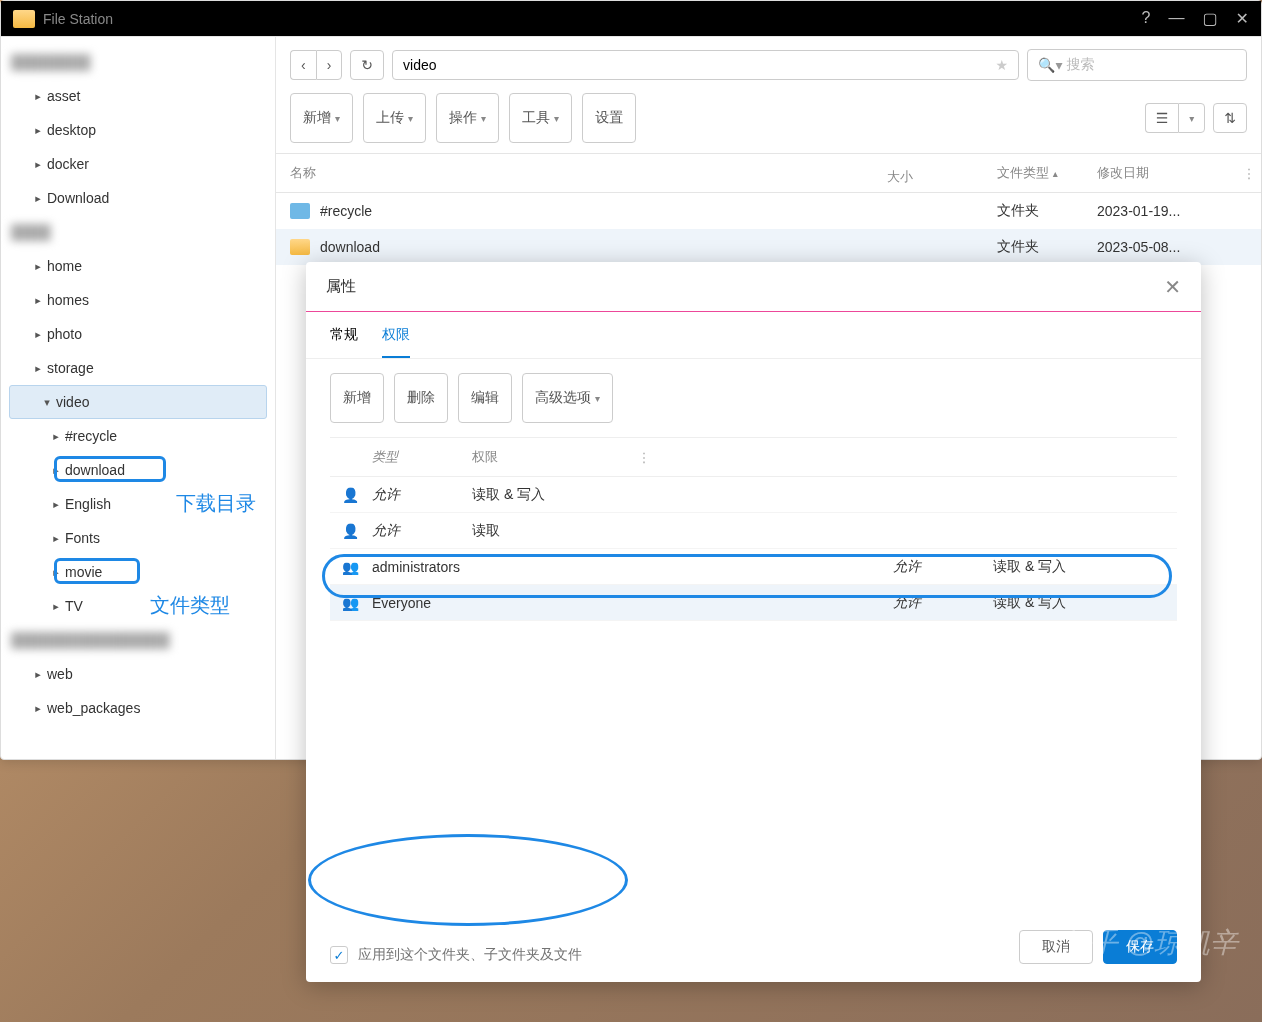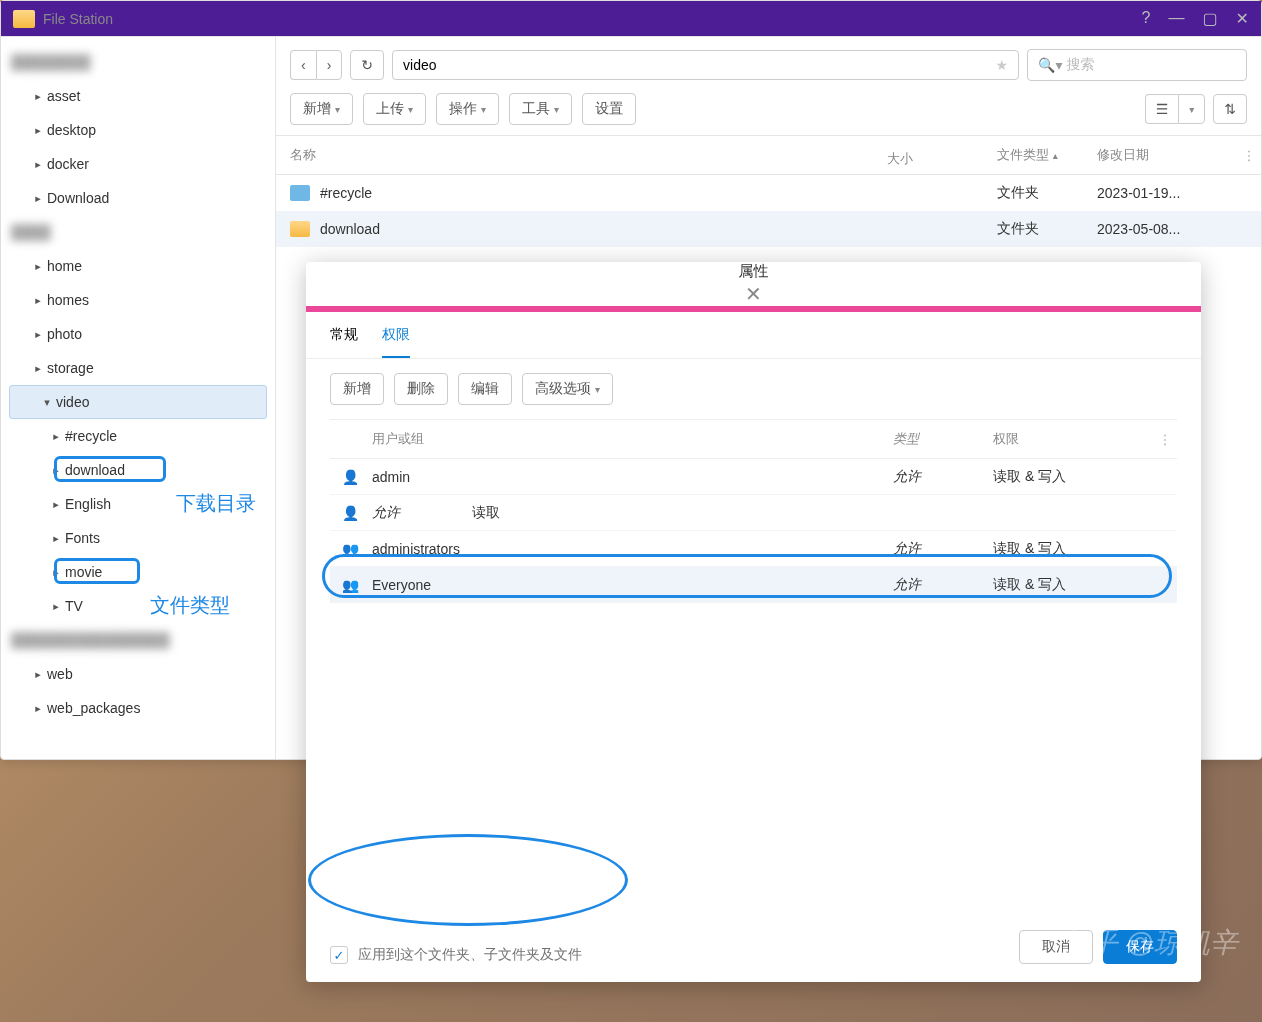--- a/index.html
+++ b/index.html
@@ -1,33 +1,33 @@
 <!DOCTYPE html>
 <html><head>
 <meta charset="utf-8">
 <style>
 * { margin: 0; padding: 0; box-sizing: border-box; font-family: "Helvetica Neue", Arial, "Microsoft YaHei", sans-serif; }
 body { width: 1262px; height: 1022px; background: linear-gradient(135deg, #d4a574 0%, #9c7a5c 50%, #8a6d5a 100%); overflow: hidden; position: relative; }
 .window { position: absolute; top: 0; left: 0; right: 0; height: 760px; background: #fff; border: 1px solid #ddd; border-radius: 4px; box-shadow: 0 2px 12px rgba(0,0,0,0.15); }
-.titlebar { height: 36px; display: flex; align-items: center; padding: 0 12px; background: #4c1d95; border-bottom: 1px solid #e5e5e5; }
+.titlebar { height: 36px; display: flex; align-items: center; padding: 0 12px; background: #000000; border-bottom: 1px solid #e5e5e5; }
 .folder-icon { width: 22px; height: 18px; background: linear-gradient(#ffd789,#f5b942); border-radius: 2px; margin-right: 8px; }
 .window-title { color: #888; font-size: 14px; font-weight: 500; flex: 1; }
 .win-controls { display: flex; gap: 18px; color: #bbb; }
 .win-controls span { cursor: pointer; font-size: 16px; }
 .main { display: flex; height: calc(100% - 36px); }
 .sidebar { width: 275px; border-right: 1px solid #e5e5e5; overflow-y: auto; padding-top: 8px; }
 .tree-node { display: flex; align-items: center; height: 34px; padding-left: 10px; color: #333; font-size: 14px; cursor: pointer; }
 .tree-node.blur { filter: blur(4px); color: #aaa; }
 .tree-node.selected { background: #e0ecf7; border: 1px solid #b8d4ed; margin: 0 8px; border-radius: 3px; padding-left: 2px; }
 .tree-node .arrow { width: 18px; text-align: center; color: #555; font-size: 11px; }
 .tree-node.sub1 { padding-left: 28px; }
 .tree-node.sub2 { padding-left: 46px; }
 .content { flex: 1; display: flex; flex-direction: column; }
 .toolbar { padding: 12px 14px; display: flex; gap: 8px; align-items: center; }
-.btn { background: #fff; border: 1px solid #ccc; border-radius: 4px; padding: 6px 12px; font-size: 14px; color: #555; cursor: pointer; display: inline-flex; align-items: center; gap: 4px; }
+.btn { background: #fff; border: 1px solid #ccc; border-radius: 4px; padding: 15px 12px; font-size: 14px; color: #555; cursor: pointer; display: inline-flex; align-items: center; gap: 4px; }
 .btn.icon-only { padding: 6px 10px; }
 .nav-group { display: flex; }
 .nav-group .btn:first-child { border-radius: 4px 0 0 4px; border-right: none; }
 .nav-group .btn:last-child { border-radius: 0 4px 4px 0; }
 .path-input { flex: 1; border: 1px solid #ccc; border-radius: 4px; padding: 6px 10px; font-size: 14px; display: flex; align-items: center; }
 .path-input span.star { margin-left: auto; color: #ccc; }
 .search-box { width: 220px; border: 1px solid #ccc; border-radius: 4px; padding: 6px 10px; font-size: 14px; color: #999; display: flex; align-items: center; gap: 4px; }
 .action-row { padding: 0 14px 10px; display: flex; gap: 10px; align-items: center; }
 .action-row .right { margin-left: auto; display: flex; gap: 8px; }
 .caret { font-size: 10px; color: #888; }
@@ -37,21 +37,21 @@
 .col-type { width: 100px; }
 .col-date { width: 140px; padding-right: 10px; }
 .dots-menu { width: 24px; text-align: center; color: #aaa; cursor: pointer; }
 .file-row { display: flex; height: 36px; align-items: center; font-size: 14px; color: #333; }
 .file-row.selected { background: #eef4fa; }
 .file-icon { width: 20px; height: 16px; margin: 0 10px 0 14px; border-radius: 2px; }
 .file-icon.folder { background: linear-gradient(#ffd789,#f5b942); }
 .file-icon.trash { background: #6fb8e6; border-radius: 2px; }
 
 .dialog { position: absolute; left: 306px; top: 262px; width: 895px; height: 720px; background: #fff; border-radius: 4px; box-shadow: 0 4px 24px rgba(0,0,0,0.25); display: flex; flex-direction: column; }
-.dialog-header { height: 50px; display: flex; align-items: center; padding: 0 20px; border-bottom: 6px solid #ec4899; flex-direction: column; }
+.dialog-header { height: 50px; display: flex; align-items: center; padding: 0 20px; border-bottom: 1px solid #ec4899; }
 .dialog-title { font-size: 15px; color: #333; flex: 1; }
 .dialog-close { font-size: 20px; color: #888; cursor: pointer; }
 .tabs { display: flex; gap: 24px; padding: 14px 24px 0; border-bottom: 1px solid #eee; }
 .tab { padding-bottom: 12px; font-size: 14px; color: #000000; cursor: pointer; }
 .tab.active { color: #0a7dd6; border-bottom: 2px solid #0a7dd6; font-weight: 500; }
 .dialog-toolbar { padding: 14px 24px; display: flex; gap: 10px; }
 .perm-table-head { display: flex; height: 40px; align-items: center; font-size: 13px; color: #888; border-top: 1px solid #eee; border-bottom: 1px solid #eee; margin: 0 24px; }
 .pcol-icon { width: 42px; }
 .pcol-user { flex: 1; }
 .pcol-type { width: 100px; font-style: italic; }
@@ -245,28 +245,26 @@
     <button class="btn">新增</button>
     <button class="btn">删除</button>
     <button class="btn">编辑</button>
     <button class="btn">
         <span>高级选项</span> 
         <span class="caret">▾</span>
       </button>
   </div>
   <div class="perm-table-head">
     <div class="pcol-icon"></div>
-    <div class="pcol-user">用户或组</div>
     <div class="pcol-type">类型</div>
     <div class="pcol-perm">权限</div>
     <div class="dots-menu">⋮</div>
   </div>
   <div class="perm-row">
     <div class="user-icon">👤</div>
-    <div class="pcol-user">admin</div>
     <div class="pcol-type">允许</div>
     <div class="pcol-perm">读取 &amp; 写入</div>
     <div style="width:24px"></div>
   </div>
   <div class="perm-row">
     <div class="user-icon">👤</div>
     <div class="pcol-type">允许</div>
     <div class="pcol-perm">读取</div>
     <div style="width:24px"></div>
   </div>

